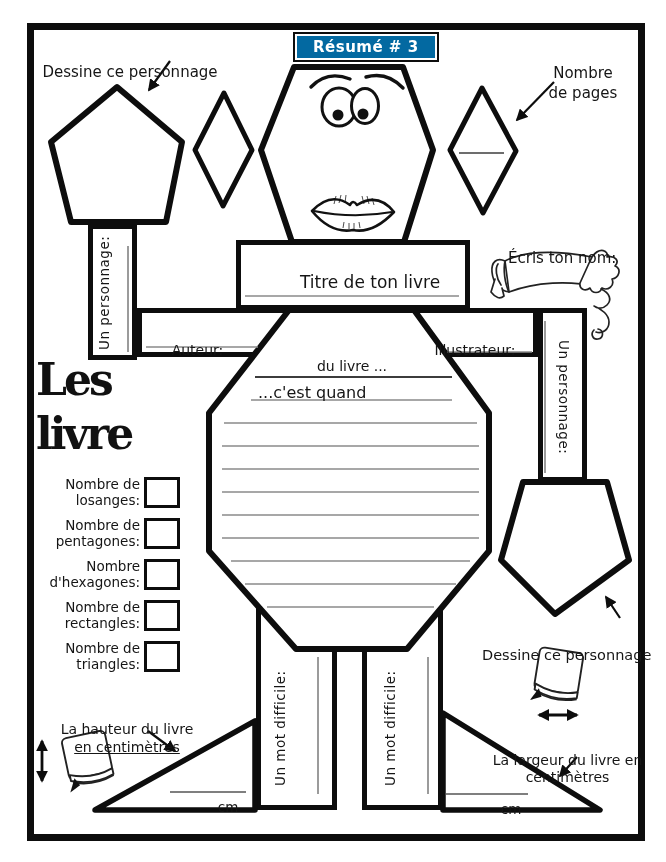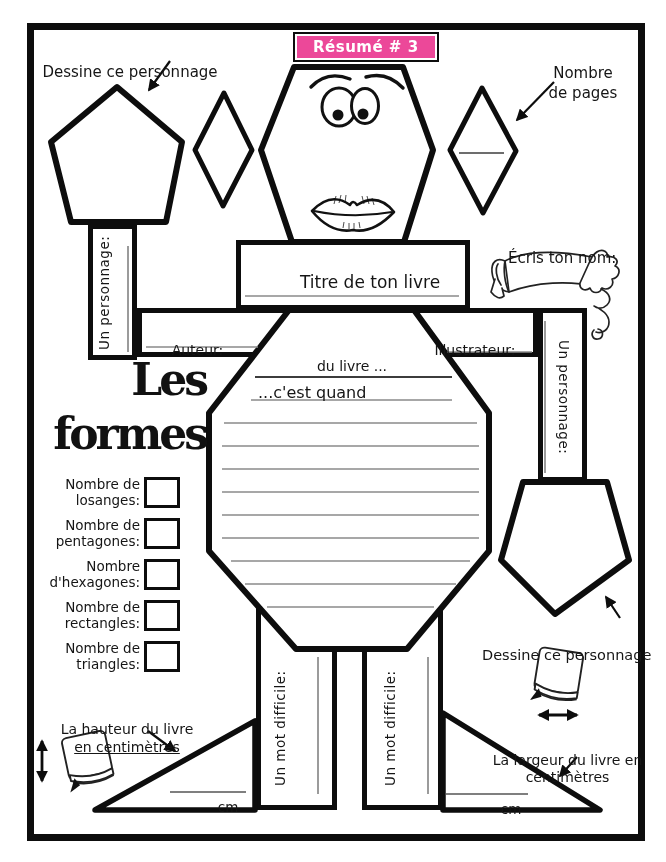--- a/index.html
+++ b/index.html
@@ -9,23 +9,23 @@
          border:7px solid #0d0d0d;box-sizing:border-box;z-index:0;background:#fff;}
   .box{position:absolute;background:#fff;border:5px solid #0d0d0d;box-sizing:border-box;z-index:1;}
   svg.art{position:absolute;left:0;top:0;z-index:2;pointer-events:none;}
   .t{position:absolute;z-index:3;white-space:nowrap;line-height:1.15;margin-top:26px;}
   .tc{text-align:center;}
   .vt{position:absolute;z-index:3;writing-mode:vertical-rl;transform:rotate(180deg);
       text-align:center;letter-spacing:.5px;}
   .vtd{position:absolute;z-index:3;writing-mode:vertical-rl;text-align:center;letter-spacing:.5px;}
   .badge{position:absolute;left:293px;top:32px;z-index:3;background:#fff;
          border:2.5px solid #0d0d0d;padding:2px;}
-  .badge-inner{display:block;background:#ec4899;color:#ffffff;font-weight:bold;
+  .badge-inner{display:block;background:#0369a1;color:#ffffff;font-weight:bold;
                font-size:15px;padding:2px 16px;letter-spacing:.5px;}
-  .formes-title{position:absolute;z-index:3;width:170px;text-align:right;
+  .formes-title{position:absolute;z-index:3;width:170px;text-align:left;
                 font-family:"DejaVu Serif",serif;font-weight:900;font-size:44px;
                 letter-spacing:-3px;color:#111;line-height:1;}
   .shapes{position:absolute;left:44px;top:476px;width:136px;z-index:3;}
   .srow{display:flex;align-items:center;margin-bottom:8px;}
   .slab{width:96px;text-align:right;font-size:13.5px;line-height:1.22;}
   .sbox{width:30px;height:25px;border:3px solid #0d0d0d;margin-left:4px;background:#fff;flex:none;}
 </style>
 </head>
 <body>
 
@@ -156,21 +156,21 @@
   <div class="t tc" style="left:418px;top:316px;width:114px;font-size:14px;">Illustrateur:</div>
   <div class="t tc" style="left:252px;top:332px;width:200px;font-size:14px;">du livre ...</div>
   <div class="t" style="left:258px;top:358px;font-size:16px;">...c'est quand</div>
 
   <div class="vt" style="left:96px;top:230px;height:126px;font-size:13.5px;">Un personnage:</div>
   <div class="vtd" style="left:556px;top:318px;height:158px;font-size:13.5px;">Un personnage:</div>
   <div class="vt" style="left:272px;top:658px;height:140px;font-size:13.5px;">Un mot difficile:</div>
   <div class="vt" style="left:382px;top:658px;height:140px;font-size:13.5px;">Un mot difficile:</div>
 
   <div class="formes-title" style="left:36px;top:358px;">Les</div>
-  <div class="formes-title" style="left:36px;top:412px;">formes</div>
+  <div class="formes-title" style="left:36px;top:412px;">livre</div>
 
   <div class="shapes">
     <div class="srow">
       <div class="slab">
         <div>Nombre de</div>
         <div>losanges:</div>
       </div>
       <div class="sbox"></div>
     </div>
     <div class="srow">

